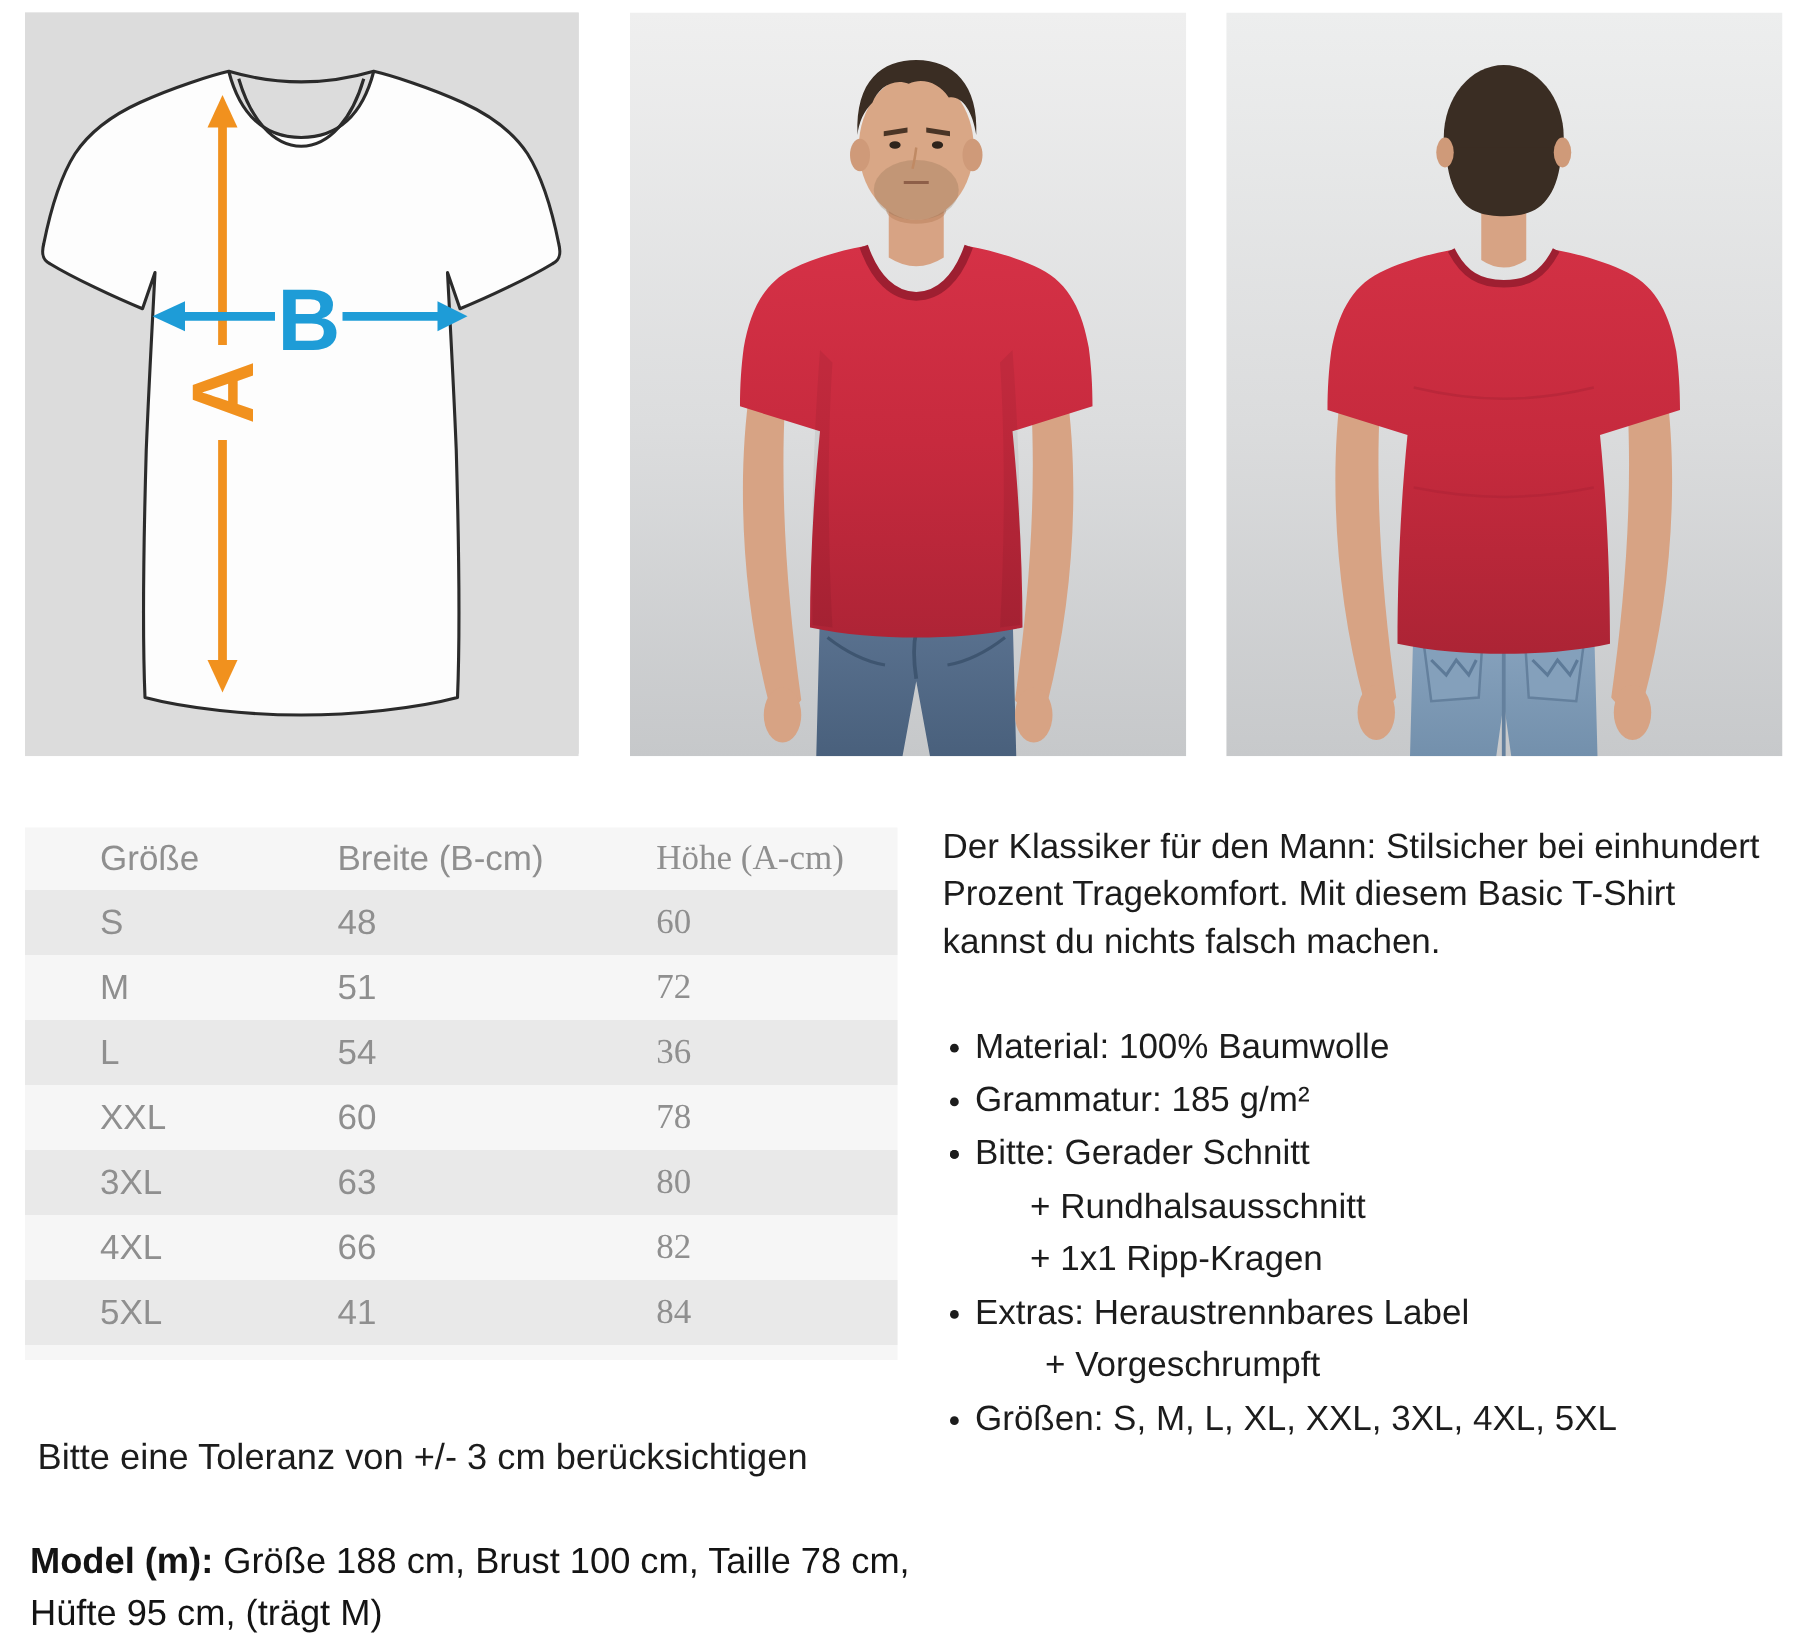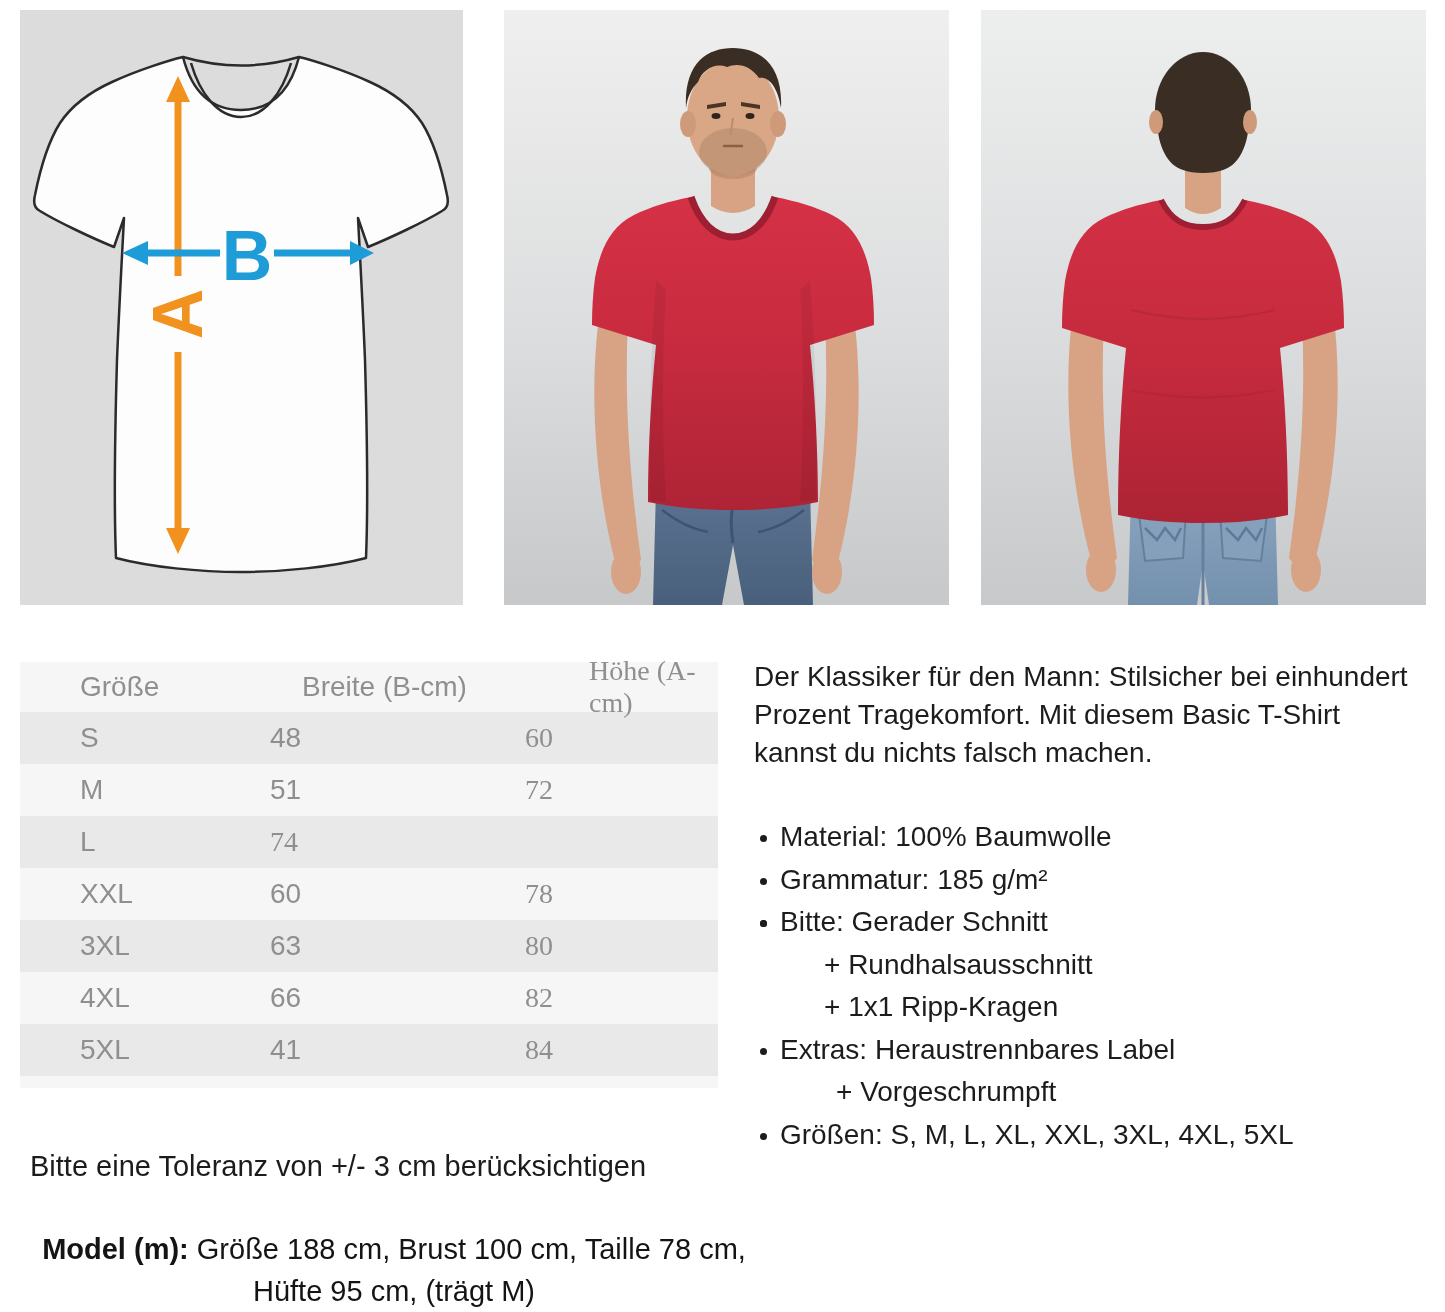--- a/index.html
+++ b/index.html
@@ -10,28 +10,28 @@
   }
   .panel{position:absolute;top:10px;height:593px;}
   #panel-diagram{left:20px;width:443px;background:#DCDCDC;}
   #panel-front{left:504px;width:445px;}
   #panel-back{left:981px;width:445px;}
   .panel svg{display:block;}
 
   
   .size-table{position:absolute;left:20px;top:662px;width:698px;background:#F6F6F6;padding-bottom:12px;}
   .trow{display:flex;align-items:center;height:52px;font-size:28px;font-weight:300;color:#8F8F8F;}
-  .trow.head{height:50px;gap:32px;}
+  .trow.head{height:50px;}
   .trow .c1{width:190px;padding-left:60px;box-sizing:content-box;}
   .trow .c2{width:255px;}
   .trow .c3{flex:1;font-family:Liberation Serif, serif;}
   .tbody .trow:nth-child(odd){background:#E9E9E9;}
 
   .tolerance{position:absolute;left:30px;top:1150px;font-size:29px;color:#1C1C1C;text-align:center;}
-  .model-info{position:absolute;left:24px;top:1228px;width:740px;font-size:29px;line-height:42px;color:#141414;text-align:center;}
+  .model-info{position:absolute;left:24px;top:1228px;width:740px;font-size:29px;line-height:42px;color:#141414;}
   .model-info b{font-weight:bold;}
 
   
   .description{position:absolute;left:754px;top:658px;width:700px;color:#1C1C1C;}
   .description .pline{font-size:28px;line-height:38px;}
   .bullets{list-style:none;margin:44px 0 0 0;padding:0;font-size:28px;}
   .bullets li{position:relative;line-height:42.5px;padding-left:26px;}
   .bullets li .dot{position:absolute;left:6px;top:19px;width:7px;height:7px;border-radius:50%;background:#1C1C1C;}
   .bullets li.ind1{padding-left:70px;}
   .bullets li.ind2{padding-left:82px;}
@@ -243,21 +243,22 @@
       <span class="c2">48</span>
       <span class="c3">60</span>
     </div>
     <div class="trow">
       <span class="c1">M</span>
       <span class="c2">51</span>
       <span class="c3">72</span>
     </div>
     <div class="trow">
       <span class="c1">L</span>
-      <span class="c3">74</span>
+      <span class="c2">54</span>
+      <span class="c3">36</span>
     </div>
     <div class="trow">
       <span class="c1">XXL</span>
       <span class="c2">60</span>
       <span class="c3">78</span>
     </div>
     <div class="trow">
       <span class="c1">3XL</span>
       <span class="c2">63</span>
       <span class="c3">80</span>

